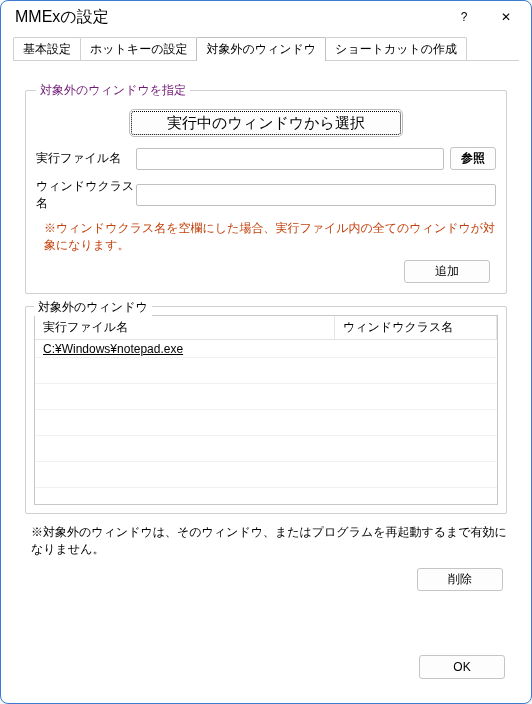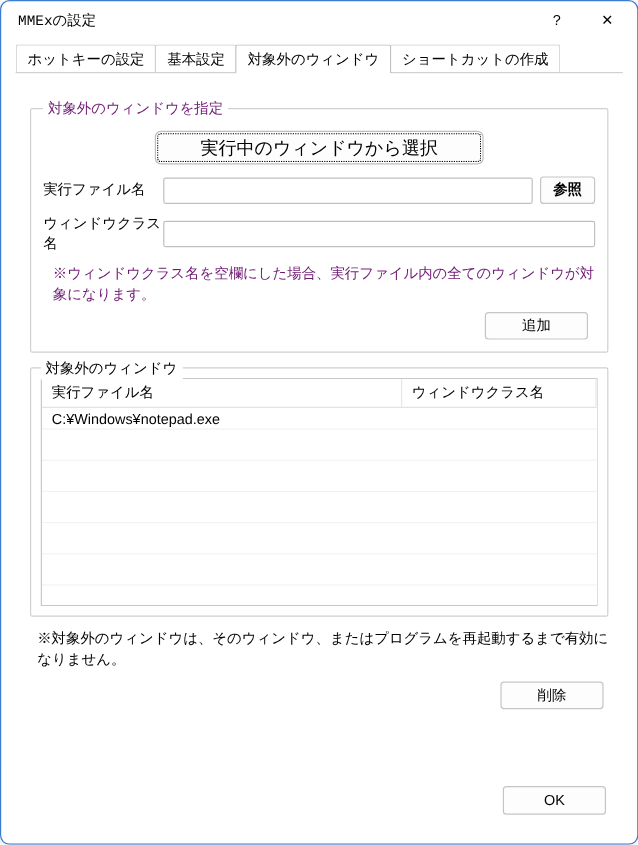--- a/index.html
+++ b/index.html
@@ -22,21 +22,21 @@
     background: #fff;
     box-shadow: 0 2px 10px rgba(0,0,0,0.1);
   }
   .titlebar {
     height: 32px;
     display: flex;
     align-items: center;
     padding: 0 4px 0 14px;
     color: #000;
   }
-  .titlebar .title { flex: 1; font-size: 12px; font-family: Liberation Mono, monospace; }
+  .titlebar .title { flex: 1; font-size: 16px; }
   .titlebar .btn {
     width: 42px; height: 30px;
     display: flex; align-items: center; justify-content: center;
     color: #000;
   }
   .content {
     flex: 1;
     padding: 6px 12px 10px 12px;
     display: flex;
     flex-direction: column;
@@ -134,21 +134,21 @@
     min-width: 46px;
     padding: 0 10px;
     border: 1px solid #c5c5c5;
     border-radius: 3px;
     background: #fdfdfd;
     font-size: 12px;
   }
   .browse-btn { margin-left: 6px; font-weight: bold; }
   .note {
     font-size: 12px;
-    color: #701a75;
+    color: #c2410c;
     margin: 4px 0 2px 8px;
   }
   .right-row {
     display: flex;
     justify-content: flex-end;
     margin: 6px 6px 0 0;
   }
   .list-group {
     border: 1px solid #d0d0d0;
     border-radius: 2px;
@@ -176,20 +176,21 @@
   }
   .lv-header .col {
     padding: 3px 8px;
     font-size: 12px;
     border-right: 1px solid #e6e6e6;
   }
   .lv-body .row.lv {
     display: flex;
     border-bottom: 1px solid #f2f2f2;
     height: 18px;
+    text-decoration: underline;
   }
   .lv-body .cell {
     padding: 2px 8px;
     font-size: 12px;
     white-space: nowrap;
     overflow: hidden;
   }
   .col-a { width: 300px; }
   .col-b { flex: 1; }
   .bottom-note {
@@ -221,22 +222,22 @@
         <span>?</span>
       </div>
     <div class="btn">
         <span>✕</span>
       </div>
   </div>
 
   <div class="content">
 
     <div class="tabs">
+      <div class="tab">基本設定</div>
       <div class="tab">ホットキーの設定</div>
-      <div class="tab">基本設定</div>
       <div class="tab active">対象外のウィンドウ</div>
       <div class="tab">ショートカットの作成</div>
     </div>
     <div class="tabline"></div>
 
     <div class="tab-body">
 
       <fieldset class="group">
         <legend>対象外のウィンドウを指定</legend>
 

